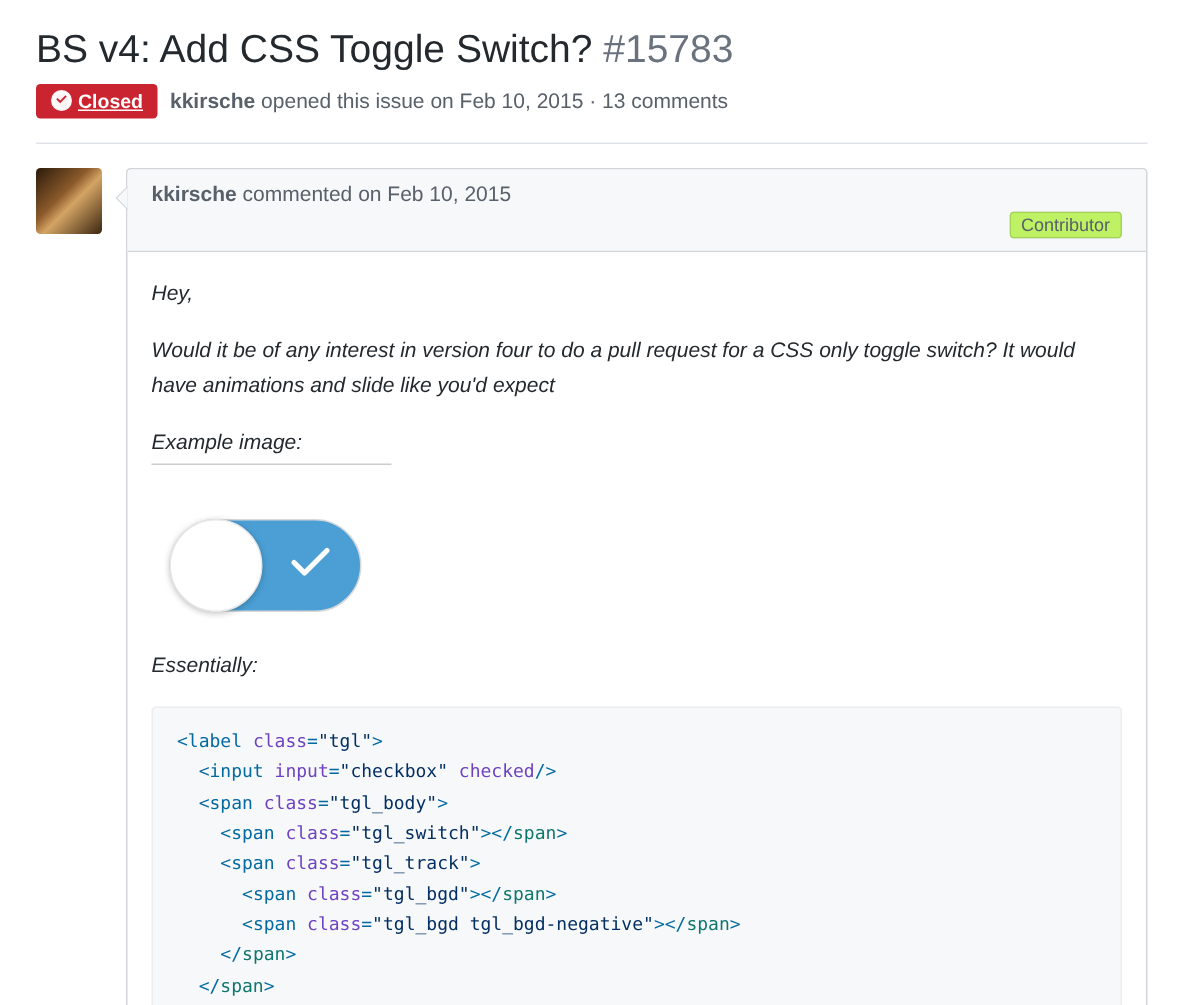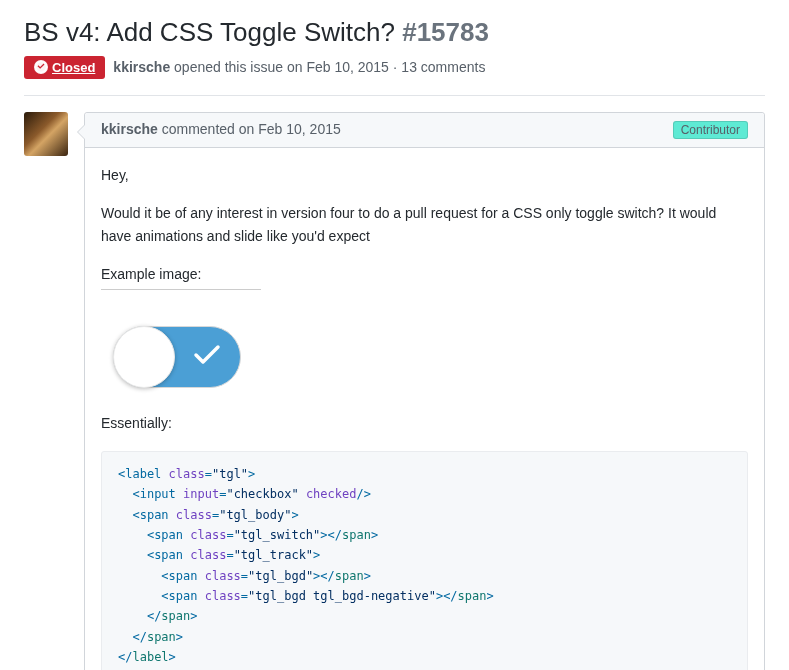--- a/index.html
+++ b/index.html
@@ -6,21 +6,21 @@
     body {
       font-family: -apple-system, BlinkMacSystemFont, "Segoe UI", Helvetica, Arial, sans-serif;
       color: #24292e;
       background: #fff;
       width: 789px;
       padding: 16px 24px;
       font-size: 14px;
     }
     .header { padding-bottom: 8px; border-bottom: 1px solid #e1e4e8; margin-bottom: 16px; }
     .issue-title { font-size: 26px; font-weight: 400; line-height: 1.3; margin-bottom: 6px; }
-    .issue-title .num { color: #6a737d; font-weight: 700; }
+    .issue-title .num { color: #6a737d; font-weight: 400; }
     .meta-row { display: flex; align-items: center; gap: 8px; color: #586069; font-size: 14px; margin-top:4px; margin-bottom:8px;}
     .state-badge {
       display: inline-flex; align-items: center; gap: 4px;
       background: #cb2431; color: #fff; padding: 4px 10px; border-radius: 3px;
       font-size: 13px; font-weight: 600; text-decoration: underline;
     }
     .state-badge svg { fill: #fff; }
     .meta-author { color: #586069; font-weight: 600; }
     .comment-wrap { display: flex; gap: 16px; }
     .avatar {
@@ -40,24 +40,24 @@
       border: 7px solid transparent; border-right-color: #f6f8fa; border-left: none;
     }
     .comment-header {
       background: #f6f8fa; border-bottom: 1px solid #d1d5da;
       padding: 8px 16px; display: flex; justify-content: space-between; 
       border-radius: 3px 3px 0 0; color: #586069;
     }
     .comment-header .author { color: #586069; font-weight: 600; }
     .role-badge {
       border: 1px solid rgba(27,31,35,0.15); color: #586069;
-      padding: 1px 7px; border-radius: 3px; font-size: 12px; background:#5eead4;
+      padding: 1px 7px; border-radius: 3px; font-size: 12px; background:#bef264;margin-top:20px;
     }
     .comment-body { padding: 16px; font-size: 14px; line-height: 1.6; }
-    .comment-body p { margin-bottom: 16px; }
+    .comment-body p { margin-bottom: 16px; font-style: italic; }
     .example-label { display:inline-block; border-bottom: 1px solid #ccc; padding: 0 60px 4px 0; margin-bottom: 12px; }
     .toggle-demo { padding: 8px 0 24px 12px; }
     .toggle {
       width: 128px; height: 62px; background: #4b9fd5; border-radius: 40px;
       position: relative; display: flex; align-items: center; justify-content: flex-end;
       border:1px solid #d8d8d8;
     }
     .toggle .knob {
       width: 62px; height: 62px; background: #fff; border-radius: 50%;
       position: absolute; left: -1px; top:-1px;

